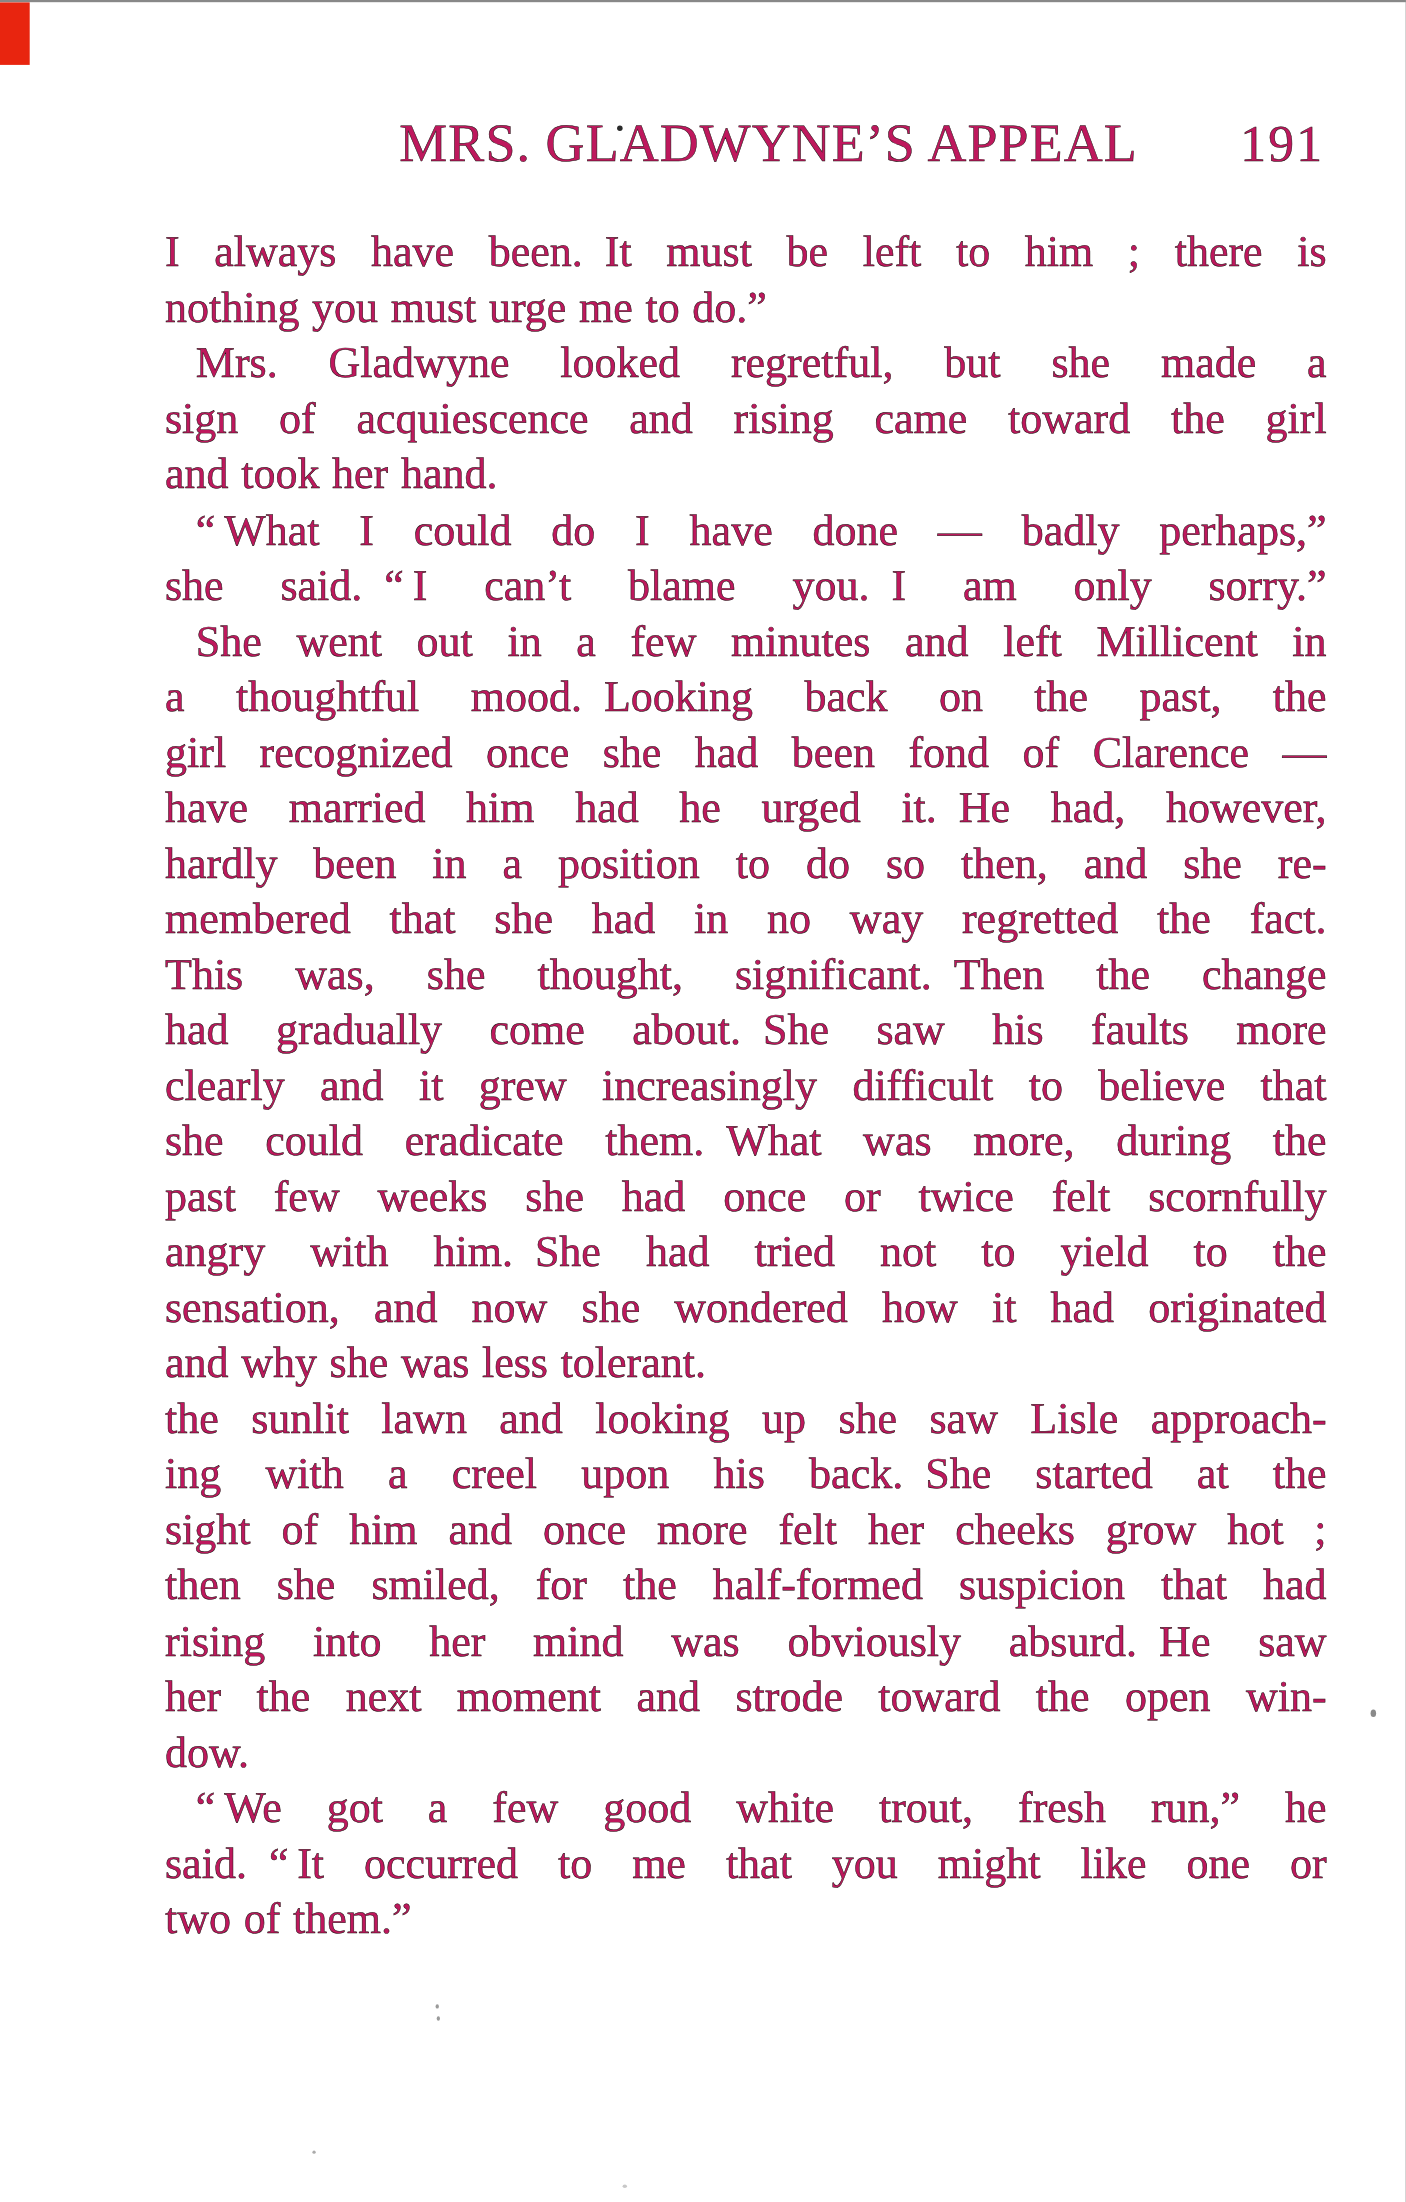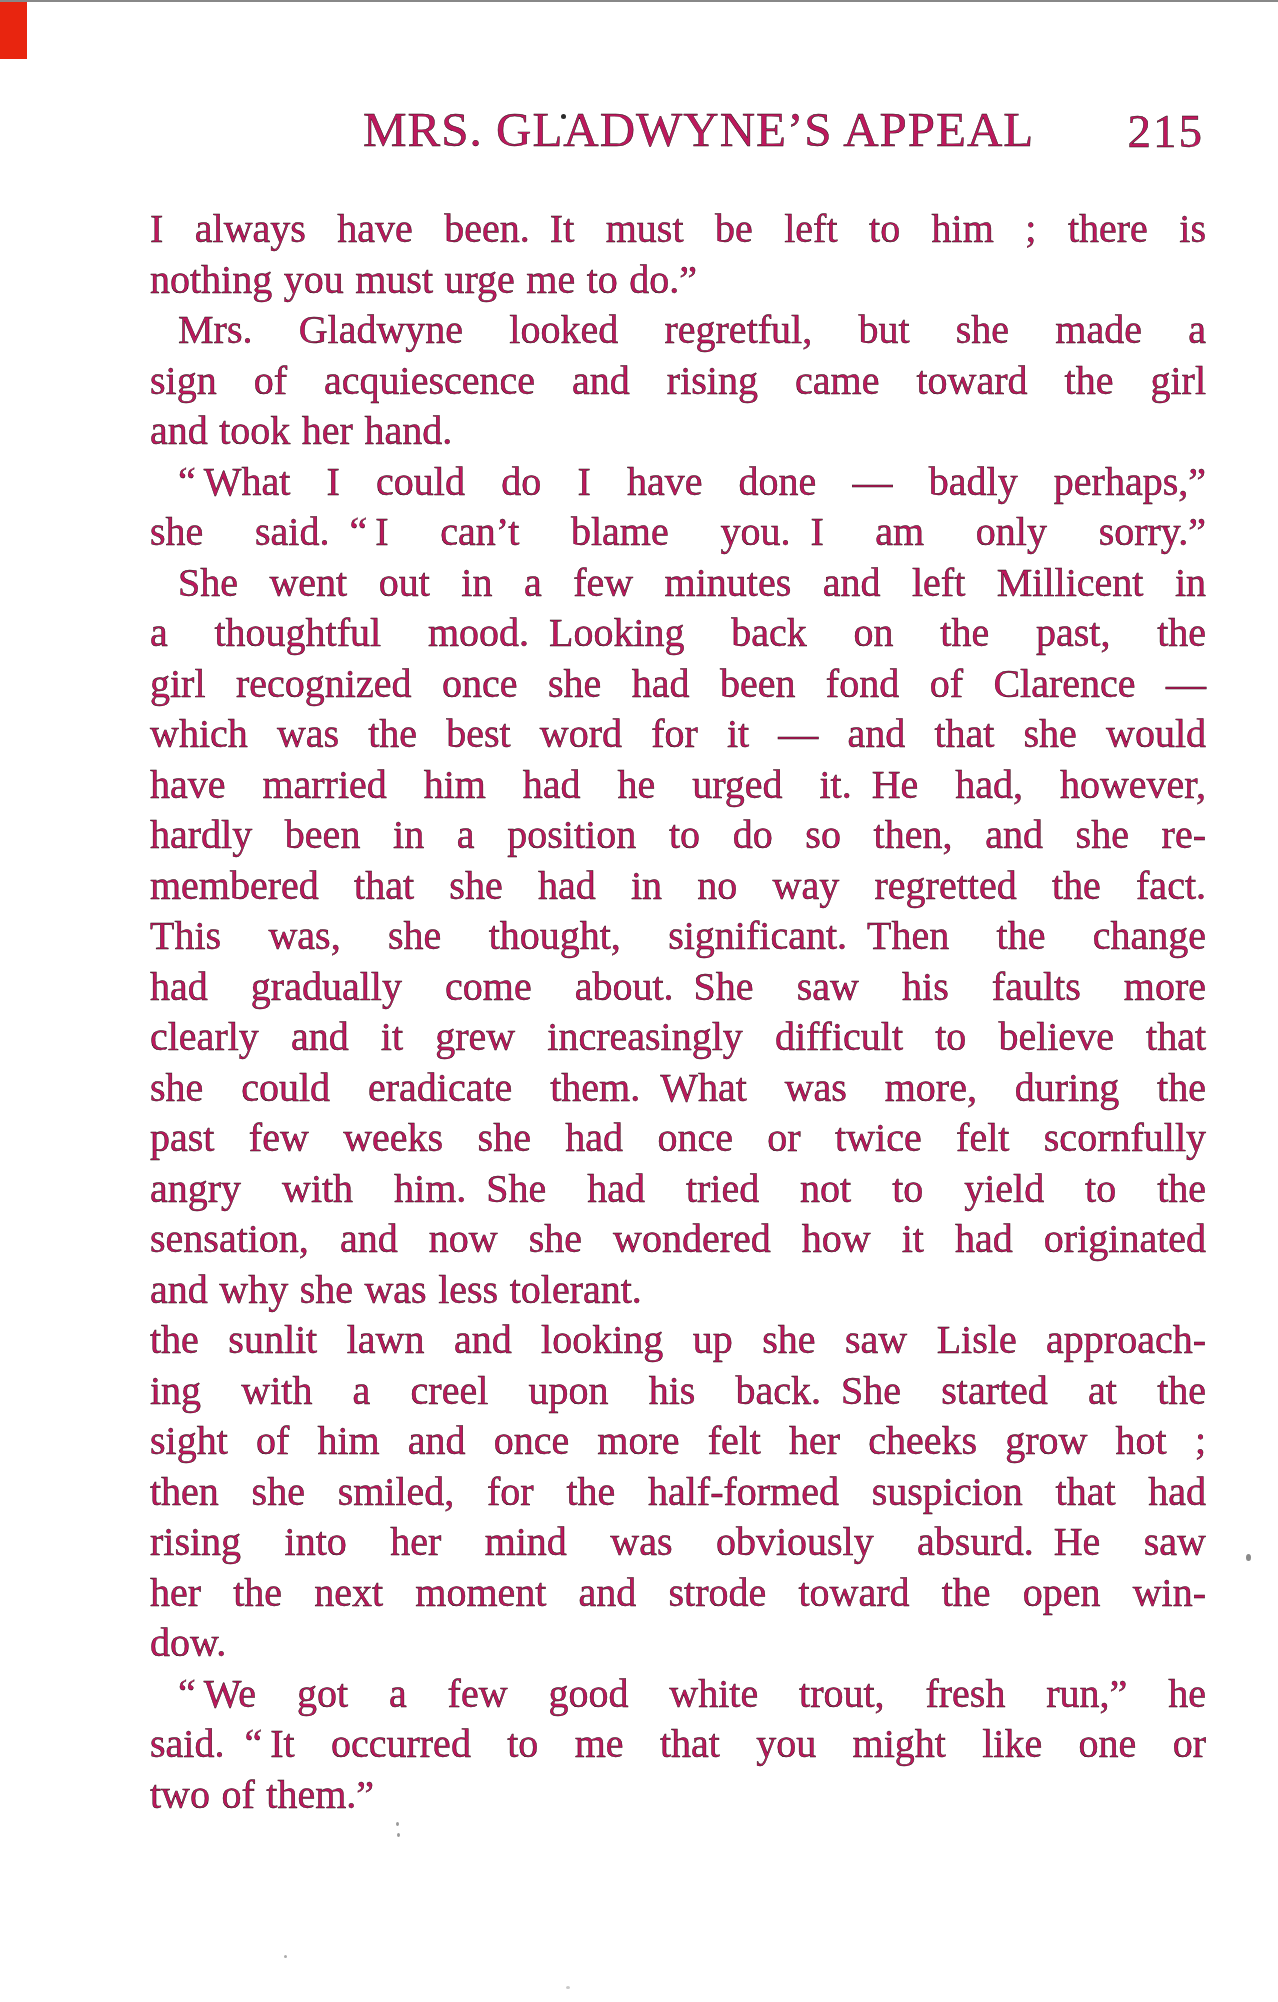--- a/index.html
+++ b/index.html
@@ -32,34 +32,33 @@
   .line.indent { text-indent:28px; }
   .speck { position:absolute; border-radius:50%; }
 </style>
 </head>
 <body>
 
 <div class="page">
   <div class="red-mark" style="background: rgb(232, 37, 15);"></div>
 
   <div class="running-title">MRS. GLADWYNE’S APPEAL</div>
-  <div class="page-number">215</div>
+  <div class="page-number">191</div>
 
   <main class="textblock" id="textblock">
       <div class="line j">I always have been. It must be left to him ; there is</div>
       <div class="line l">nothing you must urge me to do.”</div>
       <div class="line j indent">Mrs. Gladwyne looked regretful, but she made a</div>
       <div class="line j">sign of acquiescence and rising came toward the girl</div>
       <div class="line l">and took her hand.</div>
       <div class="line j indent">“ What I could do I have done — badly perhaps,”</div>
       <div class="line j">she said. “ I can’t blame you. I am only sorry.”</div>
       <div class="line j indent">She went out in a few minutes and left Millicent in</div>
       <div class="line j">a thoughtful mood. Looking back on the past, the</div>
       <div class="line j">girl recognized once she had been fond of Clarence —</div>
-      <div class="line j">which was the best word for it — and that she would</div>
       <div class="line j">have married him had he urged it. He had, however,</div>
       <div class="line j">hardly been in a position to do so then, and she re-</div>
       <div class="line j">membered that she had in no way regretted the fact.</div>
       <div class="line j">This was, she thought, significant. Then the change</div>
       <div class="line j">had gradually come about. She saw his faults more</div>
       <div class="line j">clearly and it grew increasingly difficult to believe that</div>
       <div class="line j">she could eradicate them. What was more, during the</div>
       <div class="line j">past few weeks she had once or twice felt scornfully</div>
       <div class="line j">angry with him. She had tried not to yield to the</div>
       <div class="line j">sensation, and now she wondered how it had originated</div>

